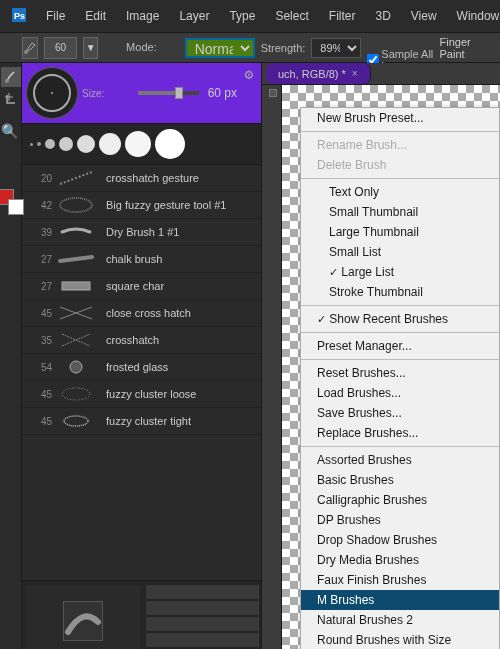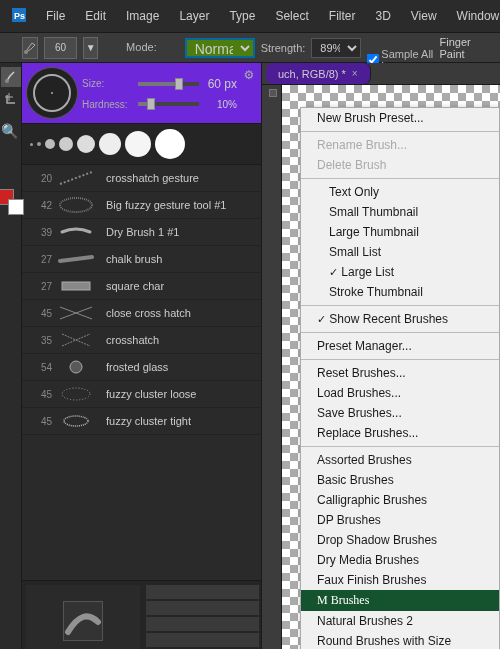--- a/index.html
+++ b/index.html
@@ -195,21 +195,21 @@
       color: #1a1a1a;
       font-size: 12px;
     }
     .menu-item {
       padding: 3px 16px;
       cursor: pointer;
       white-space: nowrap;
       color: #1a1a1a;
     }
     .menu-item.disabled { color: #aaa; cursor: default; }
-    .menu-item.highlighted { background: #14532d; color: #fff; font-family: Liberation Serif, serif; }
+    .menu-item.highlighted { background: #0c4a6e; color: #fff; }
     .menu-item.checked::before {
       content: '✓ ';
       font-size: 11px;
     }
     .menu-separator {
       height: 1px;
       background: #bbb;
       margin: 3px 0;
     }
     .menu-item-indent {
@@ -298,28 +298,20 @@
       </div>
       <div style="flex:1; display:flex; flex-direction:column; justify-content:center; gap:8px;">
         <div style="display:flex; align-items:center; gap:4px;">
           <span style="font-size:10px; color:#aaa; width:52px;">Size:</span>
           <div style="flex:1; height:4px; background:#444; position:relative;">
             <div style="position:absolute; left:0; top:0; height:100%; width:60%; background:#777;"></div>
             <div style="position:absolute; top:-4px; left:60%; width:8px; height:12px; background:#bbb; border:1px solid #888; cursor:pointer;"></div>
           </div>
           <span style="font-size:12px; color:#ccc; width:34px; text-align:right;">60 px</span>
         </div>
-        <div style="display:flex; align-items:center; gap:4px;">
-          <span style="font-size:10px; color:#aaa; width:52px;">Hardness:</span>
-          <div style="flex:1; height:4px; background:#444; position:relative;">
-            <div style="position:absolute; left:0; top:0; height:100%; width:15%; background:#777;"></div>
-            <div style="position:absolute; top:-4px; left:15%; width:8px; height:12px; background:#bbb; border:1px solid #888; cursor:pointer;"></div>
-          </div>
-          <span style="font-size:10px; color:#ccc; width:34px; text-align:right;">10%</span>
-        </div>
       </div>
       <div style="width:16px; height:16px; cursor:pointer; display:flex; align-items:center; justify-content:center; color:#aaa; font-size:12px;">⚙</div>
     </div>
 
     <div style="display:flex; align-items:center; gap:4px; padding:5px 8px; background:#252525; border-bottom:1px solid #1a1a1a;">
       <div style="width:3px;height:3px;border-radius:50%;background:#999;"></div>
       <div style="width:4px;height:4px;border-radius:50%;background:#999;"></div>
       <div style="width:10px;height:10px;border-radius:50%;background:#bbb;"></div>
       <div style="width:14px;height:14px;border-radius:50%;background:#ccc;"></div>
       <div style="width:18px;height:18px;border-radius:50%;background:#ddd;"></div>

